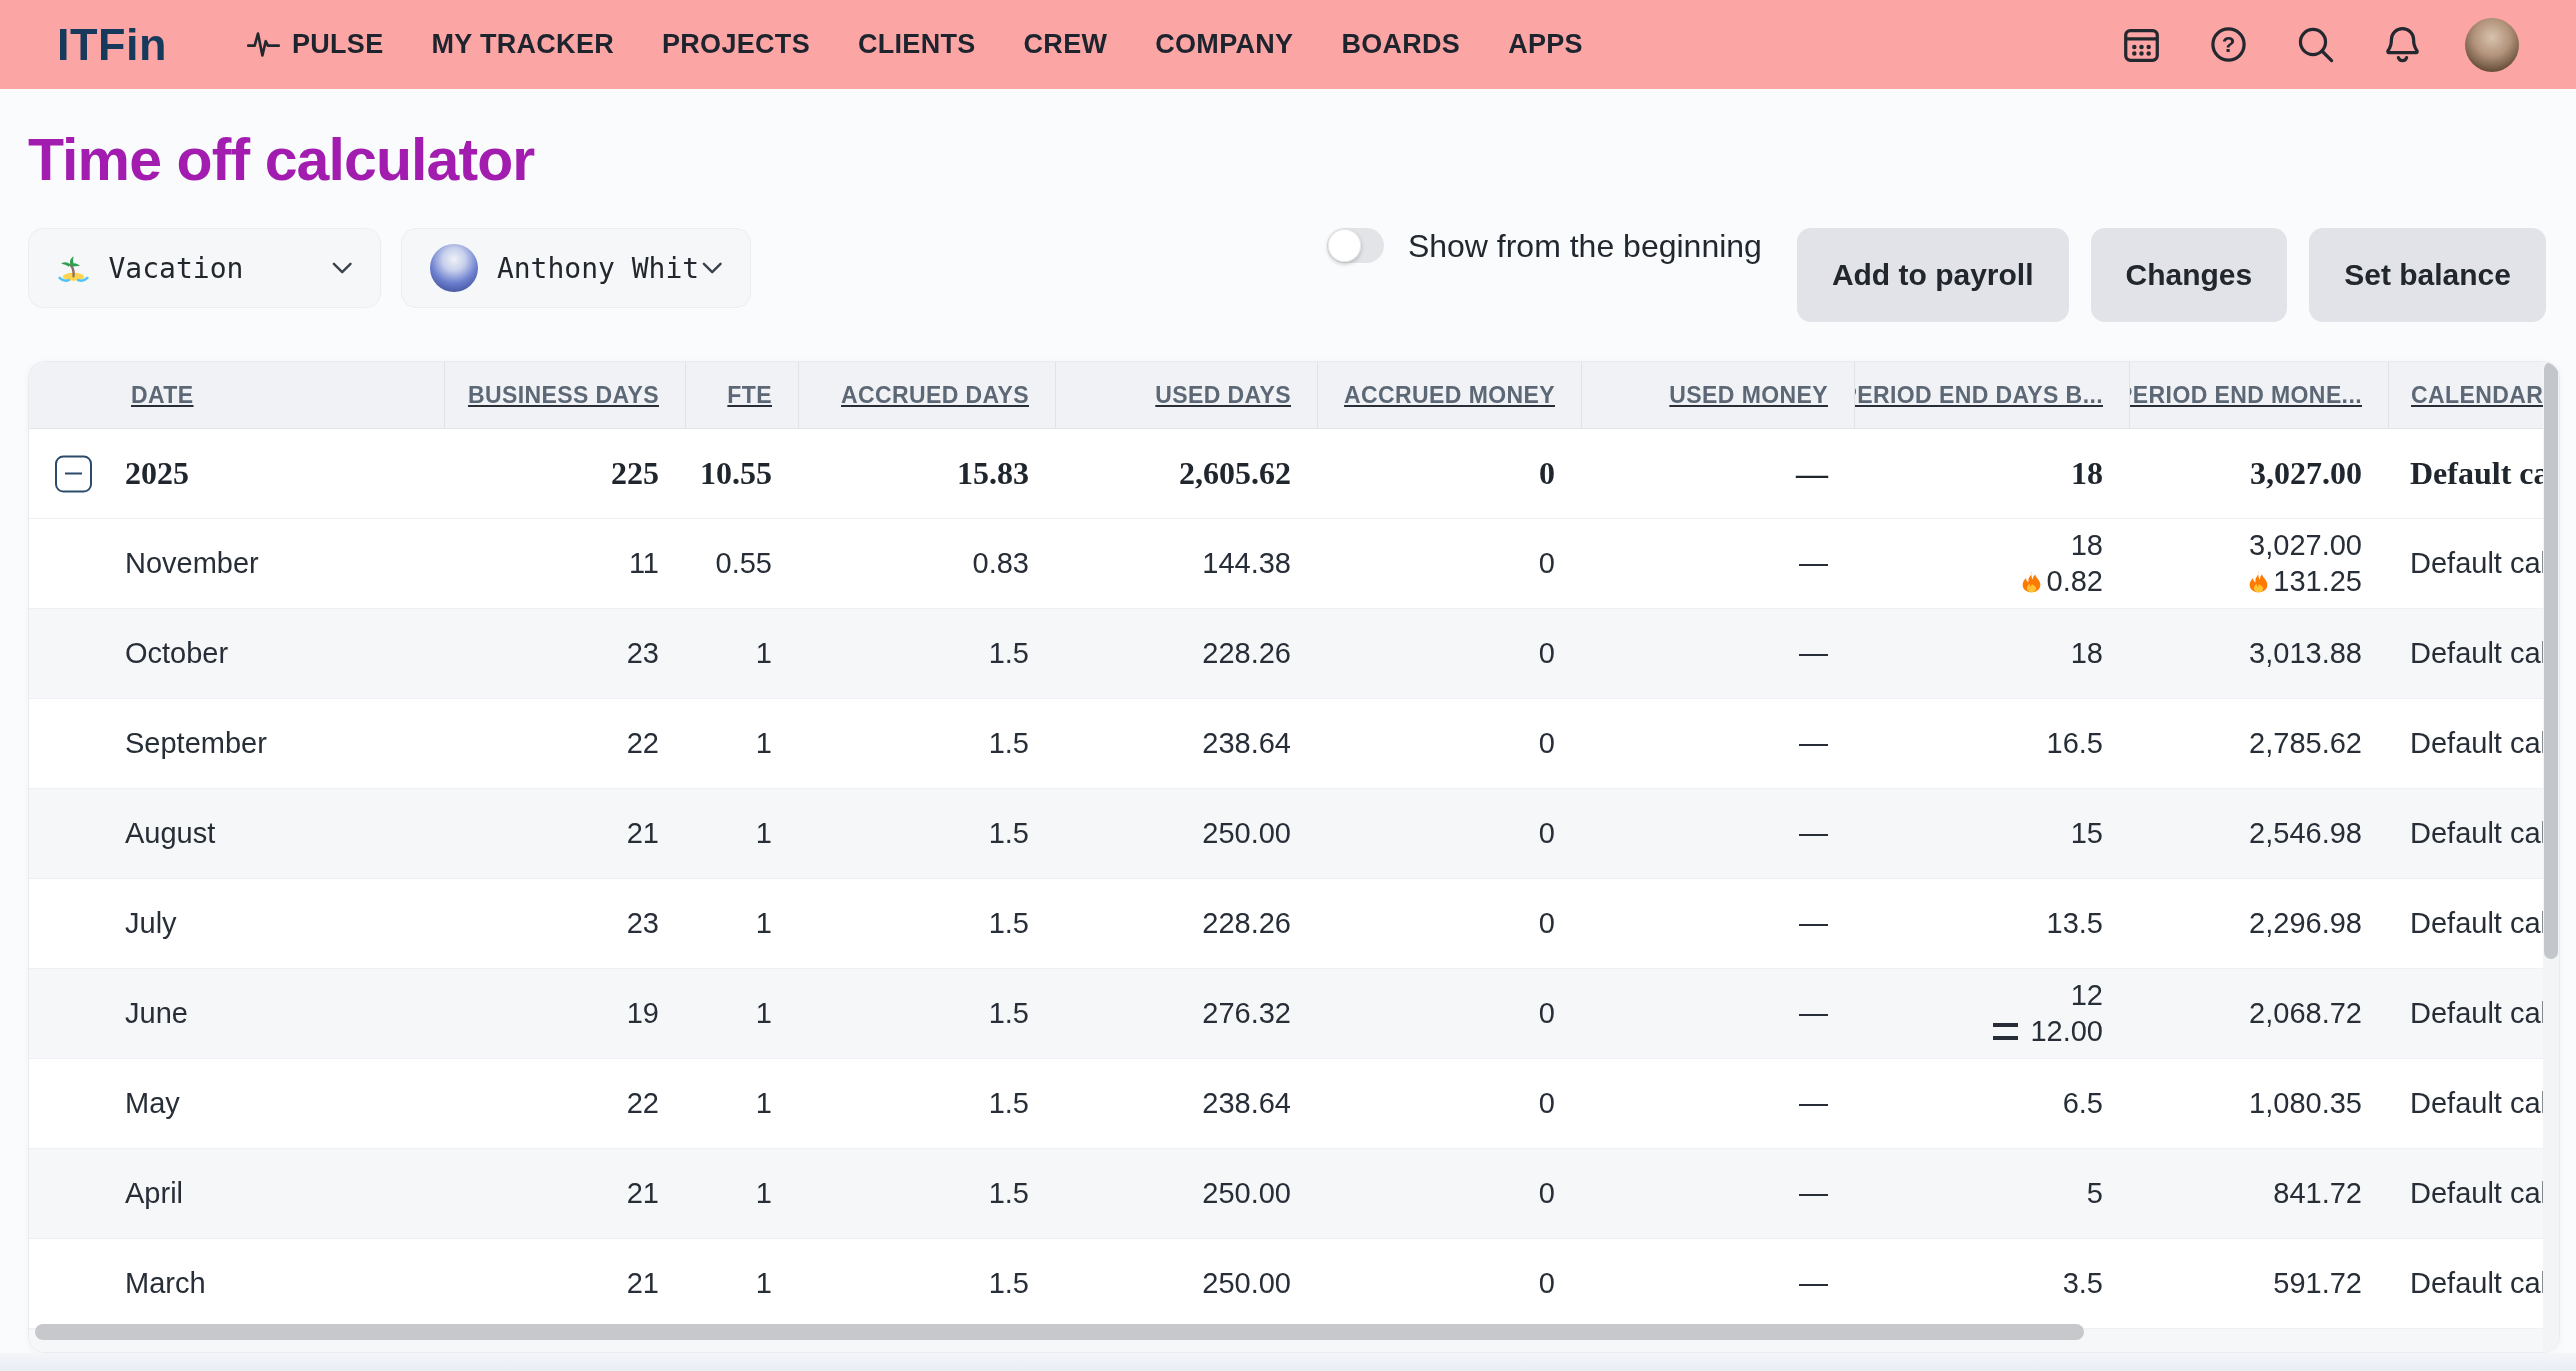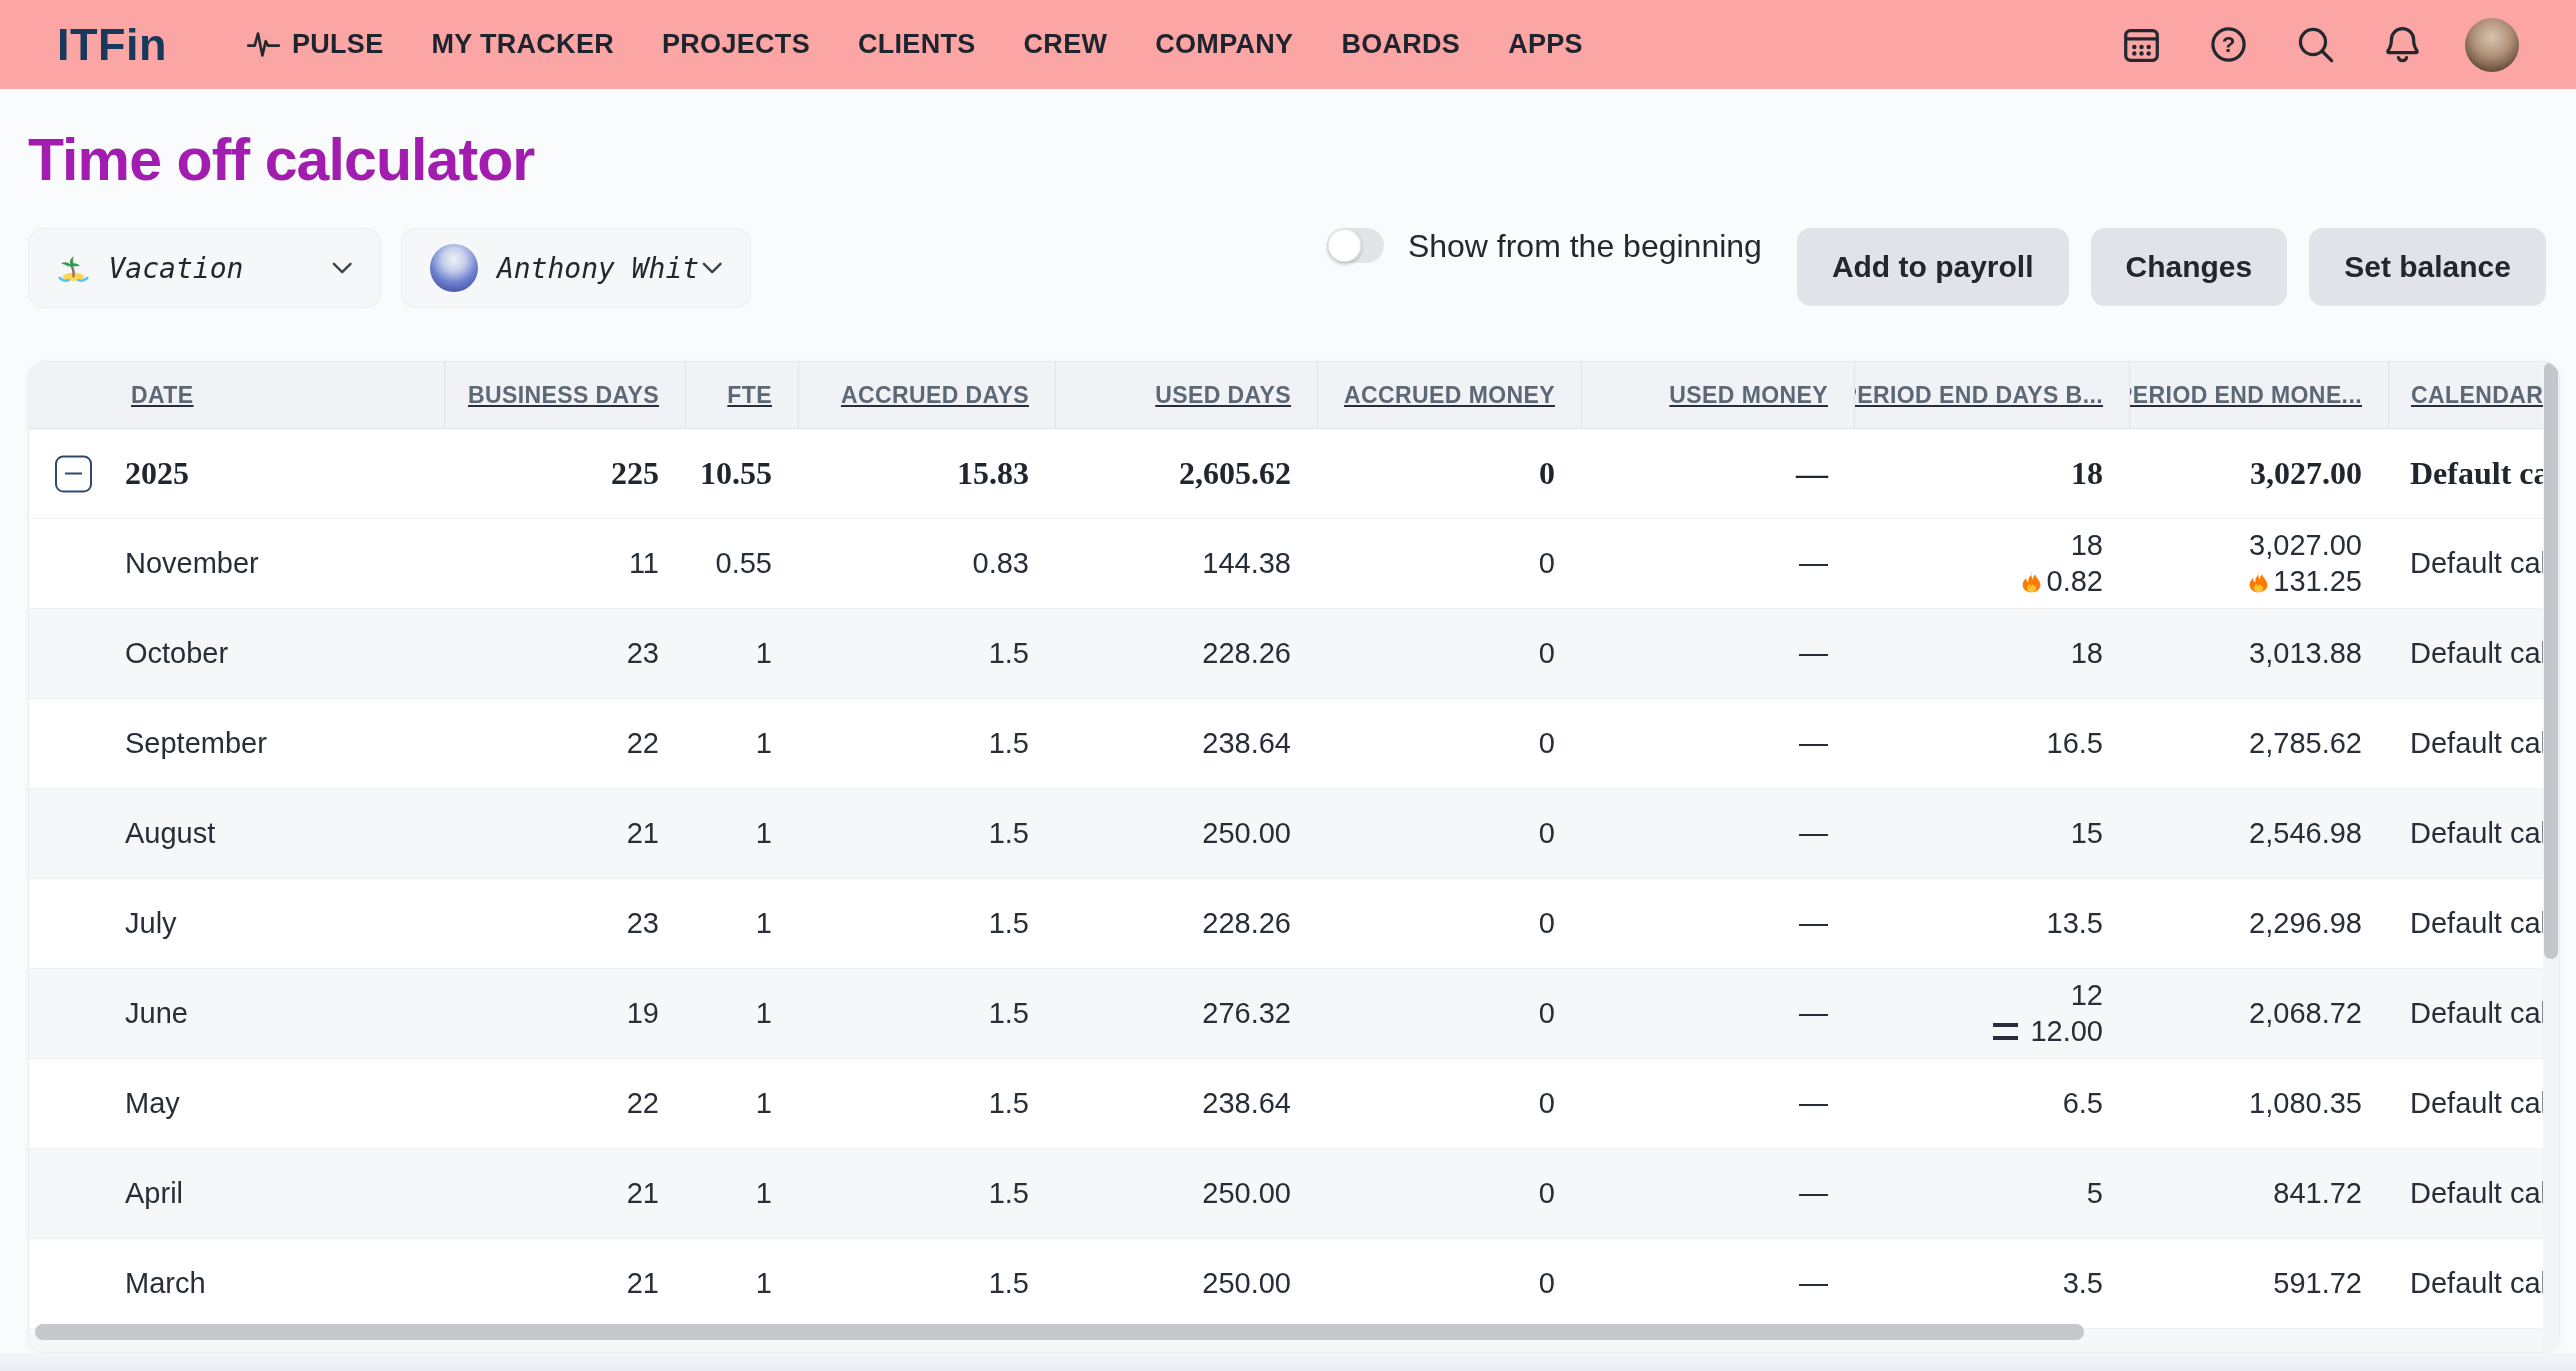--- a/index.html
+++ b/index.html
@@ -24,33 +24,33 @@
 
   
   .page-title{position:absolute;left:28px;top:126px;font-size:59px;font-weight:bold;color:#a21caf;letter-spacing:-0.9px;}
 
   
   .filters{position:absolute;left:28px;top:228px;display:flex;gap:20.4px;}
   .dropdown{height:80px;background:#f6f7f8;border:1.9px solid #ebedf0;border-radius:15px;display:flex;align-items:center;padding:0 28px;
     font-family:"DejaVu Sans Mono", monospace;font-size:28px;color:#22272e;cursor:pointer;}
   .dd-type{width:353px;}
   .dd-emp{width:350px;}
-  .dropdown .lbl{margin-left:18.5px;white-space:nowrap;font-style:italic;}
+  .dropdown .lbl{margin-left:18.5px;white-space:nowrap;}
   .dropdown .chev{margin-left:auto;}
   .emp-avatar{width:48px;height:48px;border-radius:50%;flex:none;
     background:radial-gradient(circle at 50% 32%, #f0f2f7 0%, #c7d0ec 28%, #6c80cf 58%, #2c3a85 100%);}
 
   
   .controls{position:absolute;right:30px;top:228px;height:80px;display:flex;align-items:flex-start;}
   .toggle{width:57px;height:35px;border-radius:17.6px;background:#e2e4e8;position:relative;cursor:pointer;flex:none;}
   .knob{position:absolute;left:0.9px;top:0.9px;width:33px;height:33px;border-radius:50%;background:#fff;
     box-shadow:0 1.9px 4.6px rgba(0,0,0,.22), inset 0 0 0 0.9px #e4e5e8;}
   .toggle-label{margin-left:24px;font-size:32px;color:#22282f;white-space:nowrap;}
   .btns{display:flex;gap:22px;margin-left:35px;}
-  .btn{height:78px;padding:0 35px;border-radius:14px;background:#e2e3e8;font-family:"Liberation Sans",sans-serif;
+  .btn{height:94px;padding:0 35px;border-radius:14px;background:#e2e3e8;font-family:"Liberation Sans",sans-serif;
     font-size:30px;font-weight:bold;color:#22272e;display:flex;align-items:center;border:none;cursor:pointer;white-space:nowrap;}
 
   
   :root{ --cols: 415px 241px 113px 257px 262px 264px 273px 275px 259px 157px; }
   .card{position:absolute;left:28px;top:361px;width:2532px;height:992px;background:#fff;
     border:1.9px solid #e9ebee;border-radius:16.7px;overflow:hidden;box-shadow:0 1.9px 7.4px rgba(30,40,60,.04);}
   .thead{display:grid;grid-template-columns:var(--cols);width:2515px;height:67px;background:#f1f2f5;border-bottom:1.9px solid #e2e4e8;text-decoration:underline;}
   .th{display:flex;align-items:center;font-size:23px;font-weight:bold;color:#5d6876;letter-spacing:0.4px;
     border-left:1.9px solid #dfe2e7;white-space:nowrap;overflow:hidden;}
   .th:first-child{border-left:none;padding-left:102px;}

